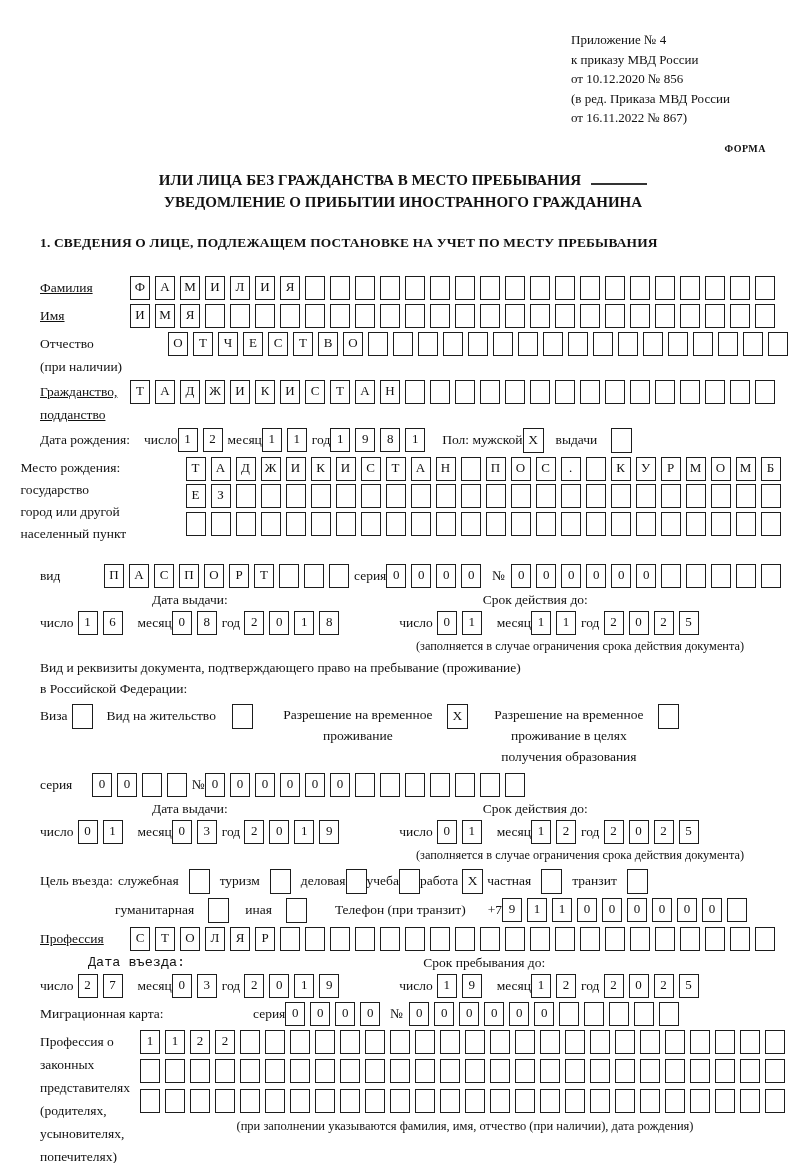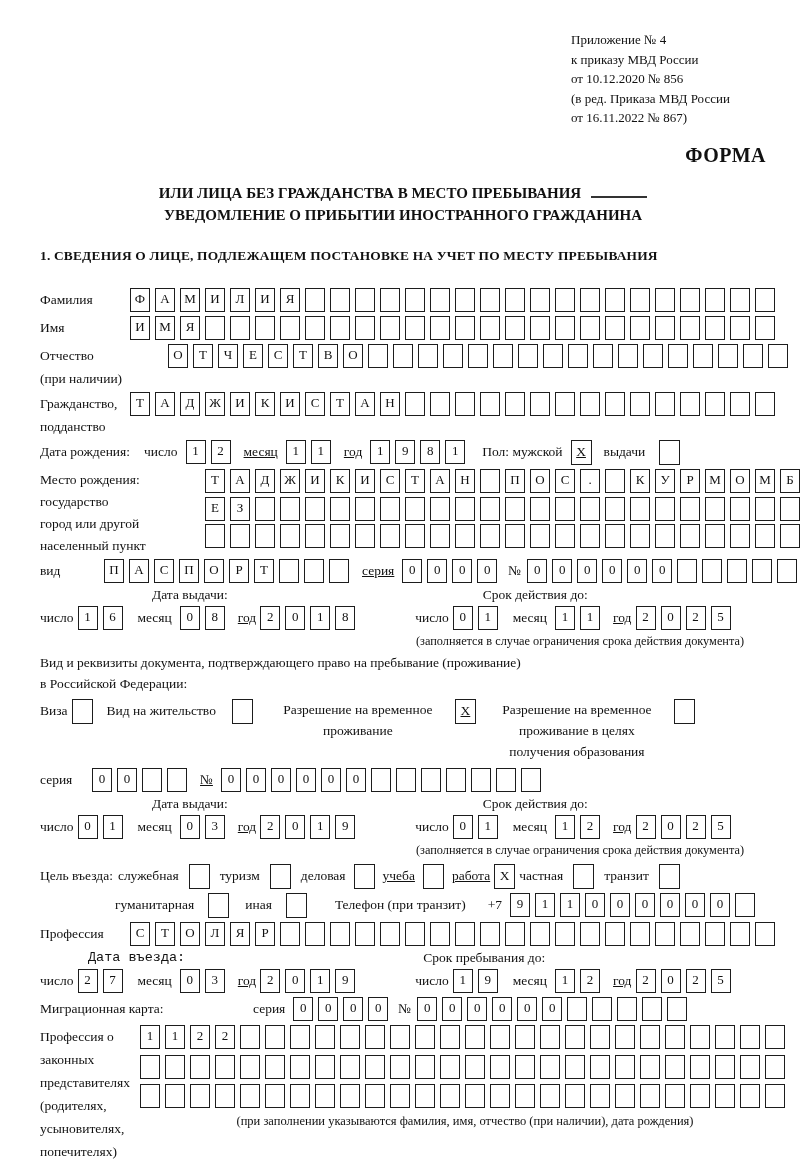--- a/index.html
+++ b/index.html
@@ -20,39 +20,39 @@
     vertical-align:top;
   }
   .chk{
     display:inline-block;box-sizing:border-box;
     width:21px;height:25px;border:1.6px solid #1d1d1d;
     text-align:center;font-size:13.5px;line-height:21px;vertical-align:top;
   }
   .frow{display:flex;align-items:flex-start;margin-bottom:4px;}
   .lbl{line-height:24px;}
   .ref{width:195px;margin-left:auto;font-size:13px;line-height:19.5px;}
-  .forma{text-align:right;font-weight:bold;font-size:20px;margin-top:15px;letter-spacing:.5px;}
+  .forma{text-align:right;font-weight:bold;font-size:10px;margin-top:15px;letter-spacing:.5px;}
   .title{font-weight:bold;font-size:15px;text-align:center;margin-top:14px;line-height:22px;}
   .blank-line{display:inline-block;width:56px;border-bottom:2px solid #333;height:14px;margin-left:10px;}
   .section{font-weight:bold;font-size:13.4px;margin-top:22px;letter-spacing:.2px;}
   .mt24{margin-top:24px;}
-  .w90{flex:0 0 90px;}
+  .w90{flex:0 0 90px;text-decoration:underline;}
   .w128{flex:0 0 128px;}
   .w165{flex:0 0 165px;}
   .mlab{line-height:23px;}
   .center-b{font-weight:bold;text-align:center;margin:2px 0 2px 0;}
   .dhead{display:flex;margin:4px 0 2px 0;}
   .dh1{margin-left:112px;}
   .dh2{margin-left:255px;}
   .dh1c{margin-left:48px;font-family:Liberation Mono, monospace;}
   .dh2c{margin-left:238px;}
   .note-r{font-size:12.3px;text-align:right;padding-right:22px;margin-bottom:6px;}
   .intro{margin:4px 0 2px 0;}
   .optcol{text-align:center;line-height:21px;width:178px;}
-  .gap8{margin-left:8px;text-decoration:underline;} .gap10{margin-left:10px;} .gap12{margin-left:12px;}
+  .gap8{margin-left:0;} .gap10{margin-left:10px;} .gap12{margin-left:12px;}
   .gap14{margin-left:14px;} .gap16{margin-left:16px;} .gap55{margin-left:55px;}
   .repnote{font-size:12.5px;text-align:center;margin-top:6px;}
   .reprow{margin-bottom:5.5px;white-space:nowrap;}
 </style>
 </head>
 <body>
 
 <div class="page">
 
   <div class="ref">
@@ -105,21 +105,21 @@
     <span class="lbl gap8">месяц</span>
     <span class="cells gap8"><span class="cell">1</span><span class="cell">1</span></span>
     <span class="lbl gap8">год</span>
     <span class="cells gap8"><span class="cell">1</span><span class="cell">9</span><span class="cell">8</span><span class="cell">1</span></span>
     <span class="lbl gap12">Пол: мужской</span>
     <span class="chk gap8">X</span>
     <span class="lbl gap12">выдачи</span>
     <span class="chk gap14"></span>
   </div>
 
-  <div class="frow" style="margin-bottom:2px;">
+  <div class="frow" style="margin-bottom:19px;justify-content:center;">
     <span class="w165" style="line-height:22px;">
       <span style="display:block">Место рождения:</span>
       <span style="display:block">государство</span>
       <span style="display:block">город или другой</span>
       <span style="display:block">населенный пункт</span>
     </span>
     <span>
       <span class="cells" style="display:block;margin-bottom:3.5px;"><span class="cell">Т</span><span class="cell">А</span><span class="cell">Д</span><span class="cell">Ж</span><span class="cell">И</span><span class="cell">К</span><span class="cell">И</span><span class="cell">С</span><span class="cell">Т</span><span class="cell">А</span><span class="cell">Н</span><span class="cell"></span><span class="cell">П</span><span class="cell">О</span><span class="cell">С</span><span class="cell">.</span><span class="cell"></span><span class="cell">К</span><span class="cell">У</span><span class="cell">Р</span><span class="cell">М</span><span class="cell">О</span><span class="cell">М</span><span class="cell">Б</span></span>
       <span class="cells" style="display:block;margin-bottom:3.5px;"><span class="cell">Е</span><span class="cell">З</span><span class="cell"></span><span class="cell"></span><span class="cell"></span><span class="cell"></span><span class="cell"></span><span class="cell"></span><span class="cell"></span><span class="cell"></span><span class="cell"></span><span class="cell"></span><span class="cell"></span><span class="cell"></span><span class="cell"></span><span class="cell"></span><span class="cell"></span><span class="cell"></span><span class="cell"></span><span class="cell"></span><span class="cell"></span><span class="cell"></span><span class="cell"></span><span class="cell"></span></span>
       <span class="cells" style="display:block;"><span class="cell"></span><span class="cell"></span><span class="cell"></span><span class="cell"></span><span class="cell"></span><span class="cell"></span><span class="cell"></span><span class="cell"></span><span class="cell"></span><span class="cell"></span><span class="cell"></span><span class="cell"></span><span class="cell"></span><span class="cell"></span><span class="cell"></span><span class="cell"></span><span class="cell"></span><span class="cell"></span><span class="cell"></span><span class="cell"></span><span class="cell"></span><span class="cell"></span><span class="cell"></span><span class="cell"></span></span>

